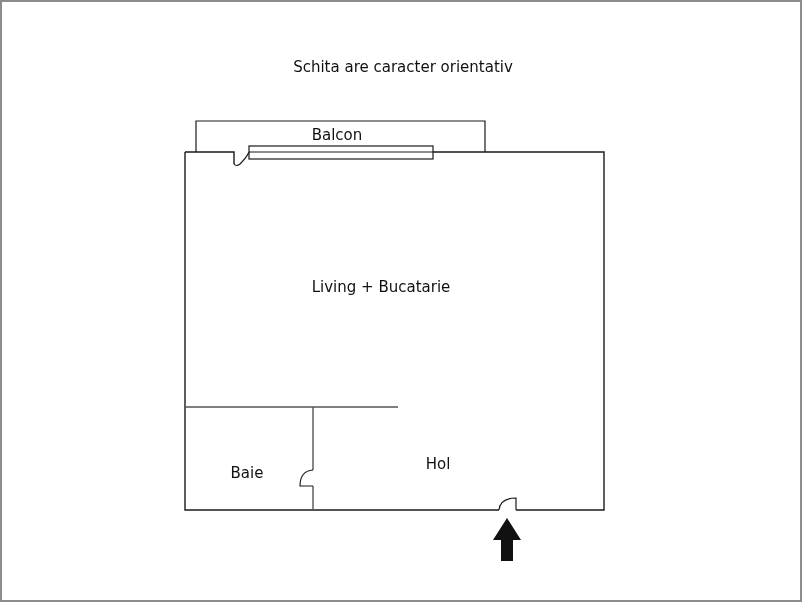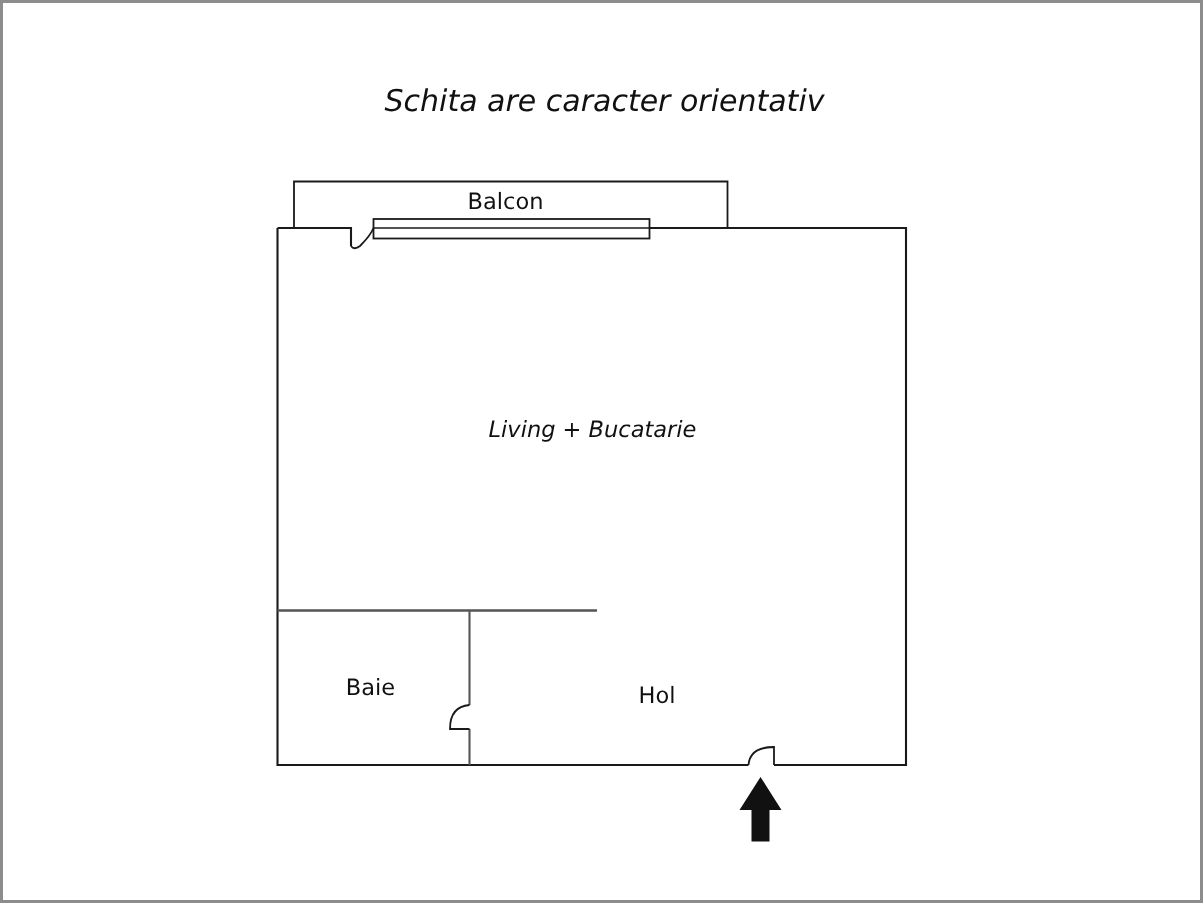--- a/index.html
+++ b/index.html
@@ -12,21 +12,21 @@
     }
     #plan { position: absolute; left: 0; top: 0; }
     .lbl {
       position: absolute;
       font-family: "DejaVu Sans", sans-serif;
       color: #111111;
       white-space: nowrap;
       line-height: 1;
       transform: translate(-50%, -50%);
     }
-    #note { font-size: 20px; font-style: italic; }
+    #note { font-size: 15px; }
     .room { font-size: 15px; }
   </style>
 </head>
 <body>
 
 <div id="frame" style="border-color: rgb(140, 140, 140);"></div>
 
 <svg id="plan" width="802" height="602" viewBox="0 0 802 602" xmlns="http://www.w3.org/2000/svg">
 
   <path id="balcony-box" fill="none" stroke-width="1.2" d="M196,152 V121 H485 V152" stroke="#1a1a1a"></path>
@@ -41,15 +41,15 @@
 
   <path id="door-balcony" fill="none" stroke-width="1.2" d="M234,164 Q236,167 240,164 Q247,157 249,152" stroke="#1a1a1a"></path>
   <path id="door-bathroom" fill="none" stroke-width="1.2" d="M313,470 Q300,471 300,486 H313" stroke="#1a1a1a"></path>
   <path id="door-entrance" fill="none" stroke-width="1.2" d="M499,510 Q500,498 516,498 V510" stroke="#1a1a1a"></path>
 
   <path id="entrance-arrow" d="M507,518 L521,540 L513,540 L513,561 L501,561 L501,540 L493,540 Z" fill="#111111"></path>
 </svg>
 
 <div id="note" class="lbl" style="left: 403px; top: 67px;">Schita are caracter orientativ</div>
 <div id="lbl-balcony" class="lbl room" style="left: 337px; top: 135px;">Balcon</div>
-<div id="lbl-living" class="lbl room" style="left: 395px; top: 287px; font-style: italic;">Living + Bucatarie</div>
-<div id="lbl-bathroom" class="lbl room" style="left: 247px; top: 459px;">Baie</div>
+<div id="lbl-living" class="lbl room" style="left: 381px; top: 287px;">Living + Bucatarie</div>
+<div id="lbl-bathroom" class="lbl room" style="left: 247px; top: 473px;">Baie</div>
 <div id="lbl-hall" class="lbl room" style="left: 438px; top: 464px;">Hol</div>
 
 </body></html>

